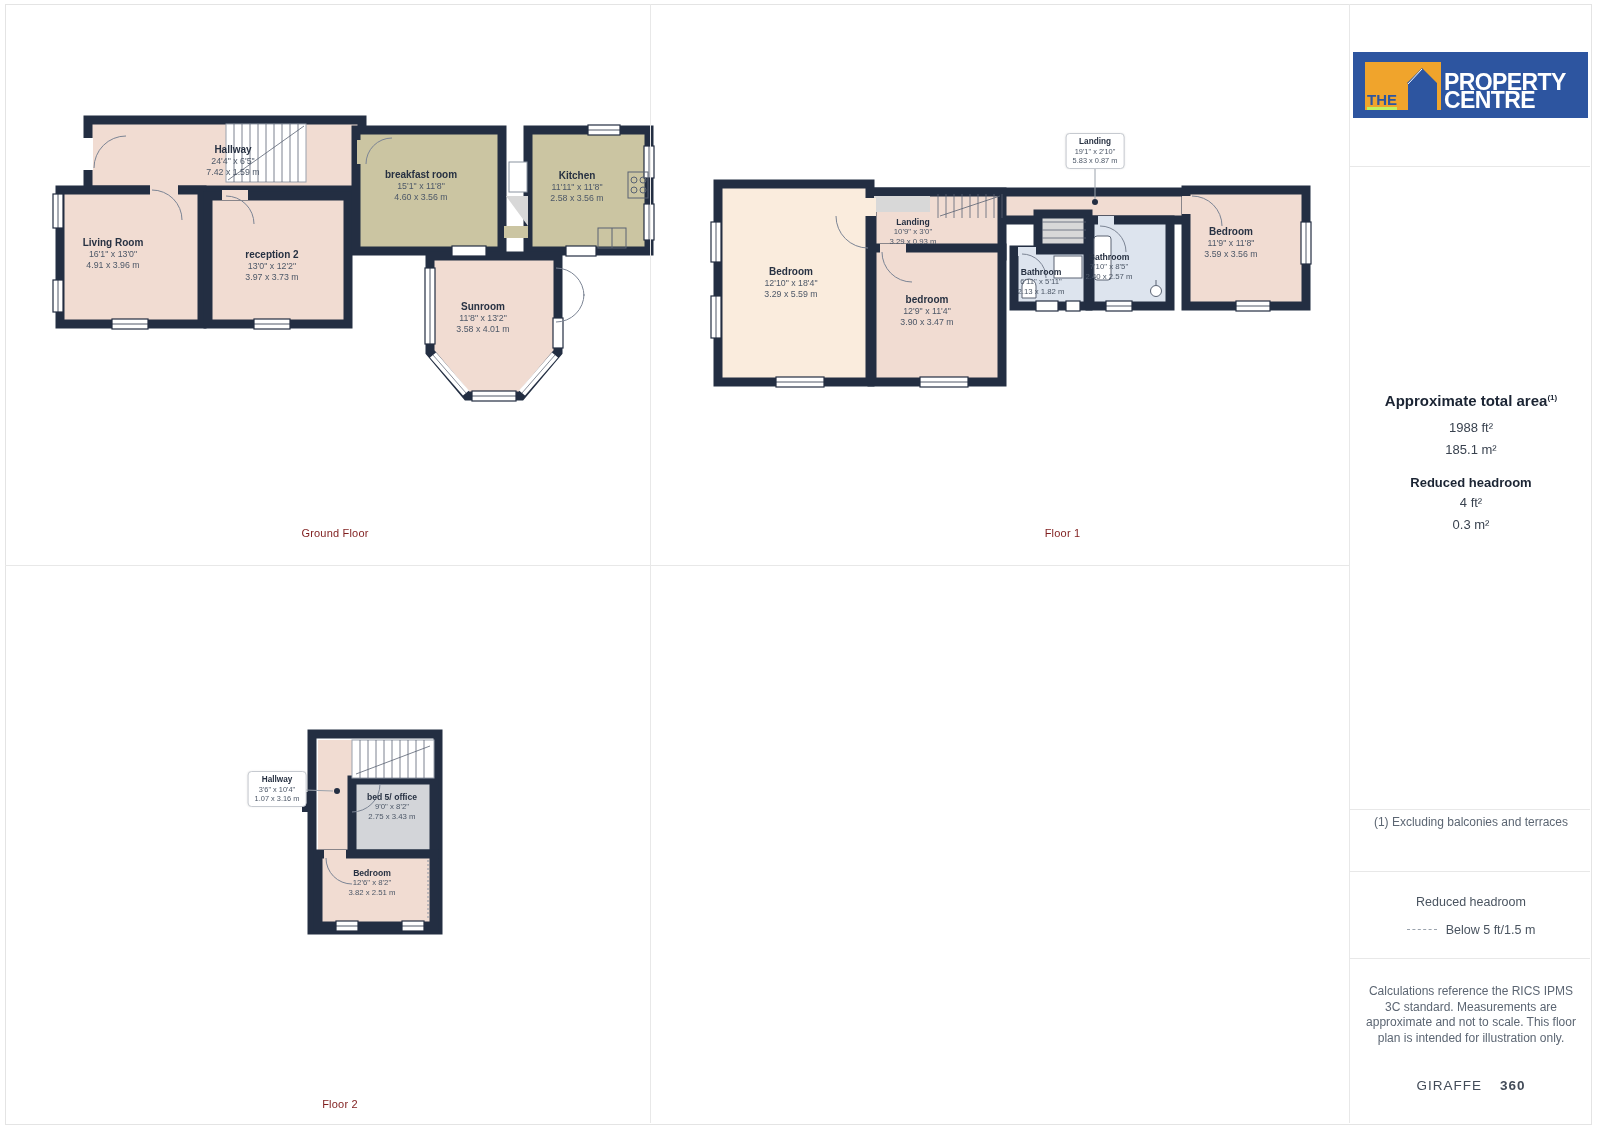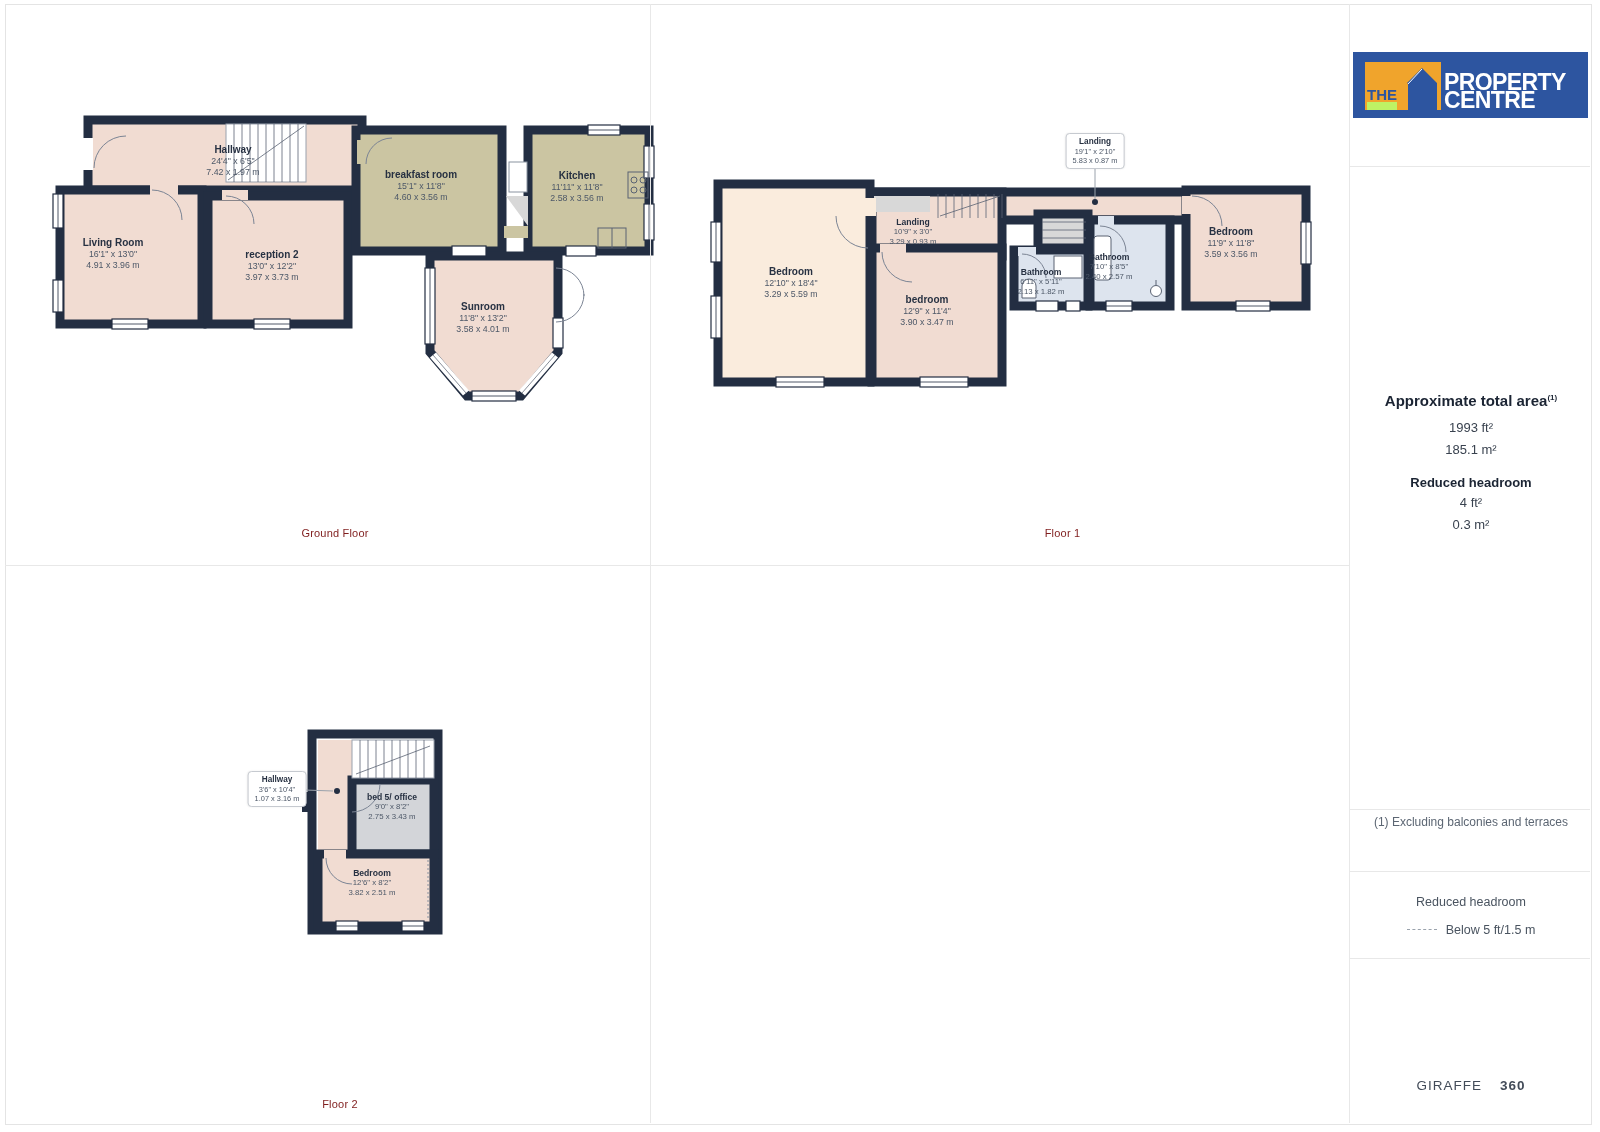--- a/index.html
+++ b/index.html
@@ -36,21 +36,21 @@
                vertical-align:middle;margin-right:9px;}
   .legend-text{font-size:12.5px;color:#4a5460;vertical-align:middle;}
   .giraffe{font-size:13.5px;color:#434c59;letter-spacing:1px;}
   .giraffe b{font-weight:bold;margin-left:18px;}
   
   .logo{position:absolute;left:1353px;top:52px;width:235px;height:66px;
         background:#2d55a0;z-index:4;}
   .logo-orange{position:absolute;left:12px;top:10px;width:76px;height:48px;background:#f0a42c;}
   .logo-house{position:absolute;left:0;top:0;}
   .logo-the{position:absolute;left:14px;bottom:8px;font-size:15px;font-weight:bold;
-            color:#2d55a0;line-height:14px;border-bottom:8px solid #bef264;}
+            color:#2d55a0;line-height:14px;border-bottom:3px solid #bef264;}
   .logo-text{position:absolute;left:91px;bottom:9px;font-size:23px;font-weight:bold;
              color:#fff;letter-spacing:-.6px;line-height:18px;}
 </style>
 </head>
 <body>
 
 <div class="page">
 
   <svg class="plans" width="1600" height="1132" viewBox="0 0 1600 1132">
     <g fill="none" stroke="#232e42" stroke-width="9" stroke-linejoin="miter">
@@ -270,21 +270,21 @@
   <div class="divider" style="left:1350px;top:871px;width:240px;height:1px;"></div>
   <div class="divider" style="left:1350px;top:958px;width:240px;height:1px;"></div>
 
   <div class="floor-title" style="left:335px;top:533px;">Ground Floor</div>
   <div class="floor-title" style="left:1044px;top:533px;padding-left:37px;">Floor 1</div>
   <div class="floor-title" style="left:340px;top:1104px;">Floor 2</div>
 
   <div class="room-label" style="left:233px;top:161px;">
     <div class="rname">Hallway</div>
     <div class="rdim">24'4" x 6'5"</div>
-    <div class="rdim">7.42 x 1.97 m</div>
+    <div class="rdim">7.42 x 1.59 m</div>
   </div>
   <div class="room-label" style="left:113px;top:254px;">
     <div class="rname">Living Room</div>
     <div class="rdim">16'1" x 13'0"</div>
     <div class="rdim">4.91 x 3.96 m</div>
   </div>
   <div class="room-label" style="left:272px;top:266px;">
     <div class="rname">reception 2</div>
     <div class="rdim">13'0" x 12'2"</div>
     <div class="rdim">3.97 x 3.73 m</div>
@@ -362,34 +362,35 @@
     <svg class="logo-house" width="235" height="66" viewBox="0 0 235 66">
       <polygon points="55,58 55,32 54,31 69,16 84,31 84,58" fill="#2d55a0"></polygon>
       <line x1="55" y1="32" x2="69" y2="17" stroke="#fff" stroke-width="1"></line>
     </svg>
     <div class="logo-the">THE</div>
     <div class="logo-text">PROPERTY CENTRE</div>
   </div>
 
   <div class="sb" style="top:392px;">
     <div class="sb-title"><span>Approximate total area</span><sup>(1)</sup></div>
-    <div class="sb-val">1993 ft²</div>
+    <div class="sb-val">1988 ft²</div>
     <div class="sb-val">185.1 m²</div>
     <div class="sb-sub">Reduced headroom</div>
     <div class="sb-val">4 ft²</div>
     <div class="sb-val">0.3 m²</div>
   </div>
 
   <div class="sb sb-note" style="top:815px;">(1) Excluding balconies and terraces</div>
 
   <div class="sb" style="top:895px;">
     <div class="legend-text">Reduced headroom</div>
     <div style="margin-top:11px;">
       <span class="legend-dash"></span><span class="legend-text">Below 5 ft/1.5 m</span>
     </div>
   </div>
 
+  <div class="sb sb-note" style="top:984px;left:1361px;width:220px;">Calculations reference the RICS IPMS 3C standard. Measurements are approximate and not to scale. This floor plan is intended for illustration only.</div>
 
   <div class="sb giraffe" style="top:1078px;">
     <span>GIRAFFE</span><b>360</b>
   </div>
 
 </div>
 
 </body></html>

